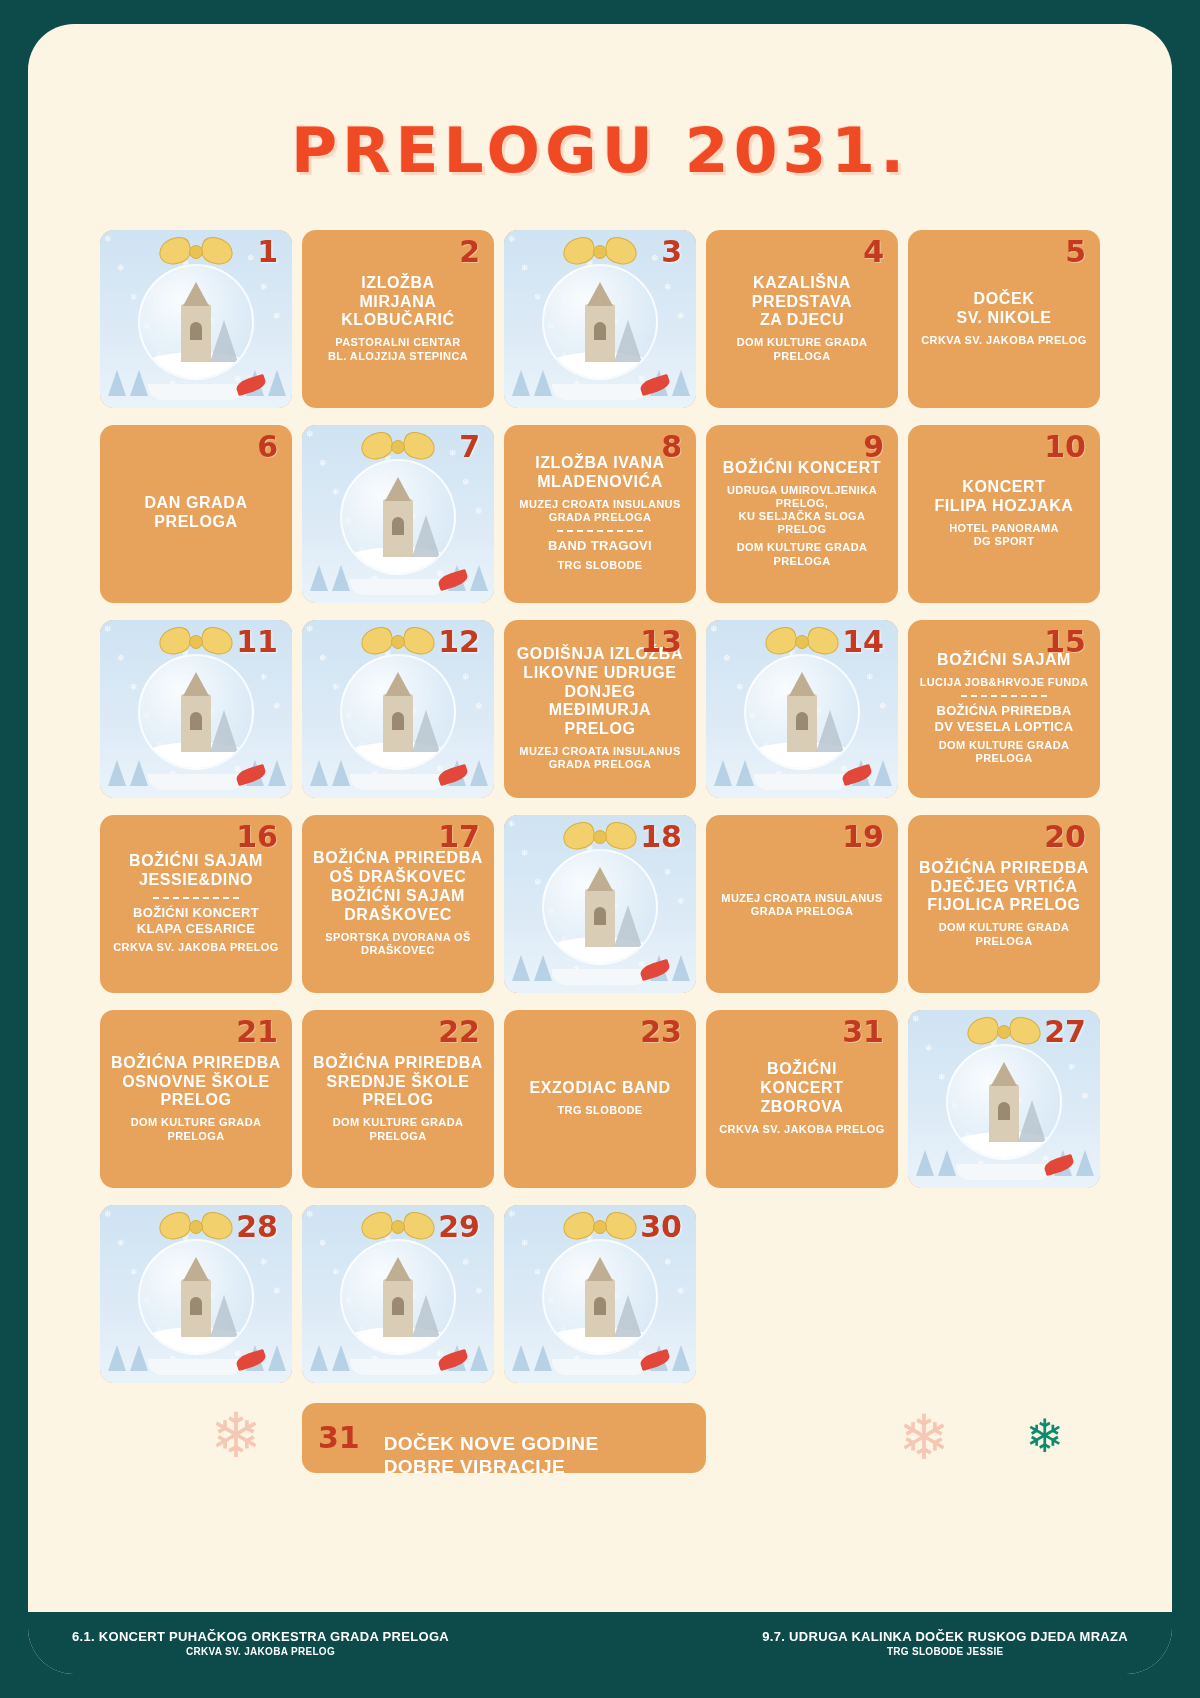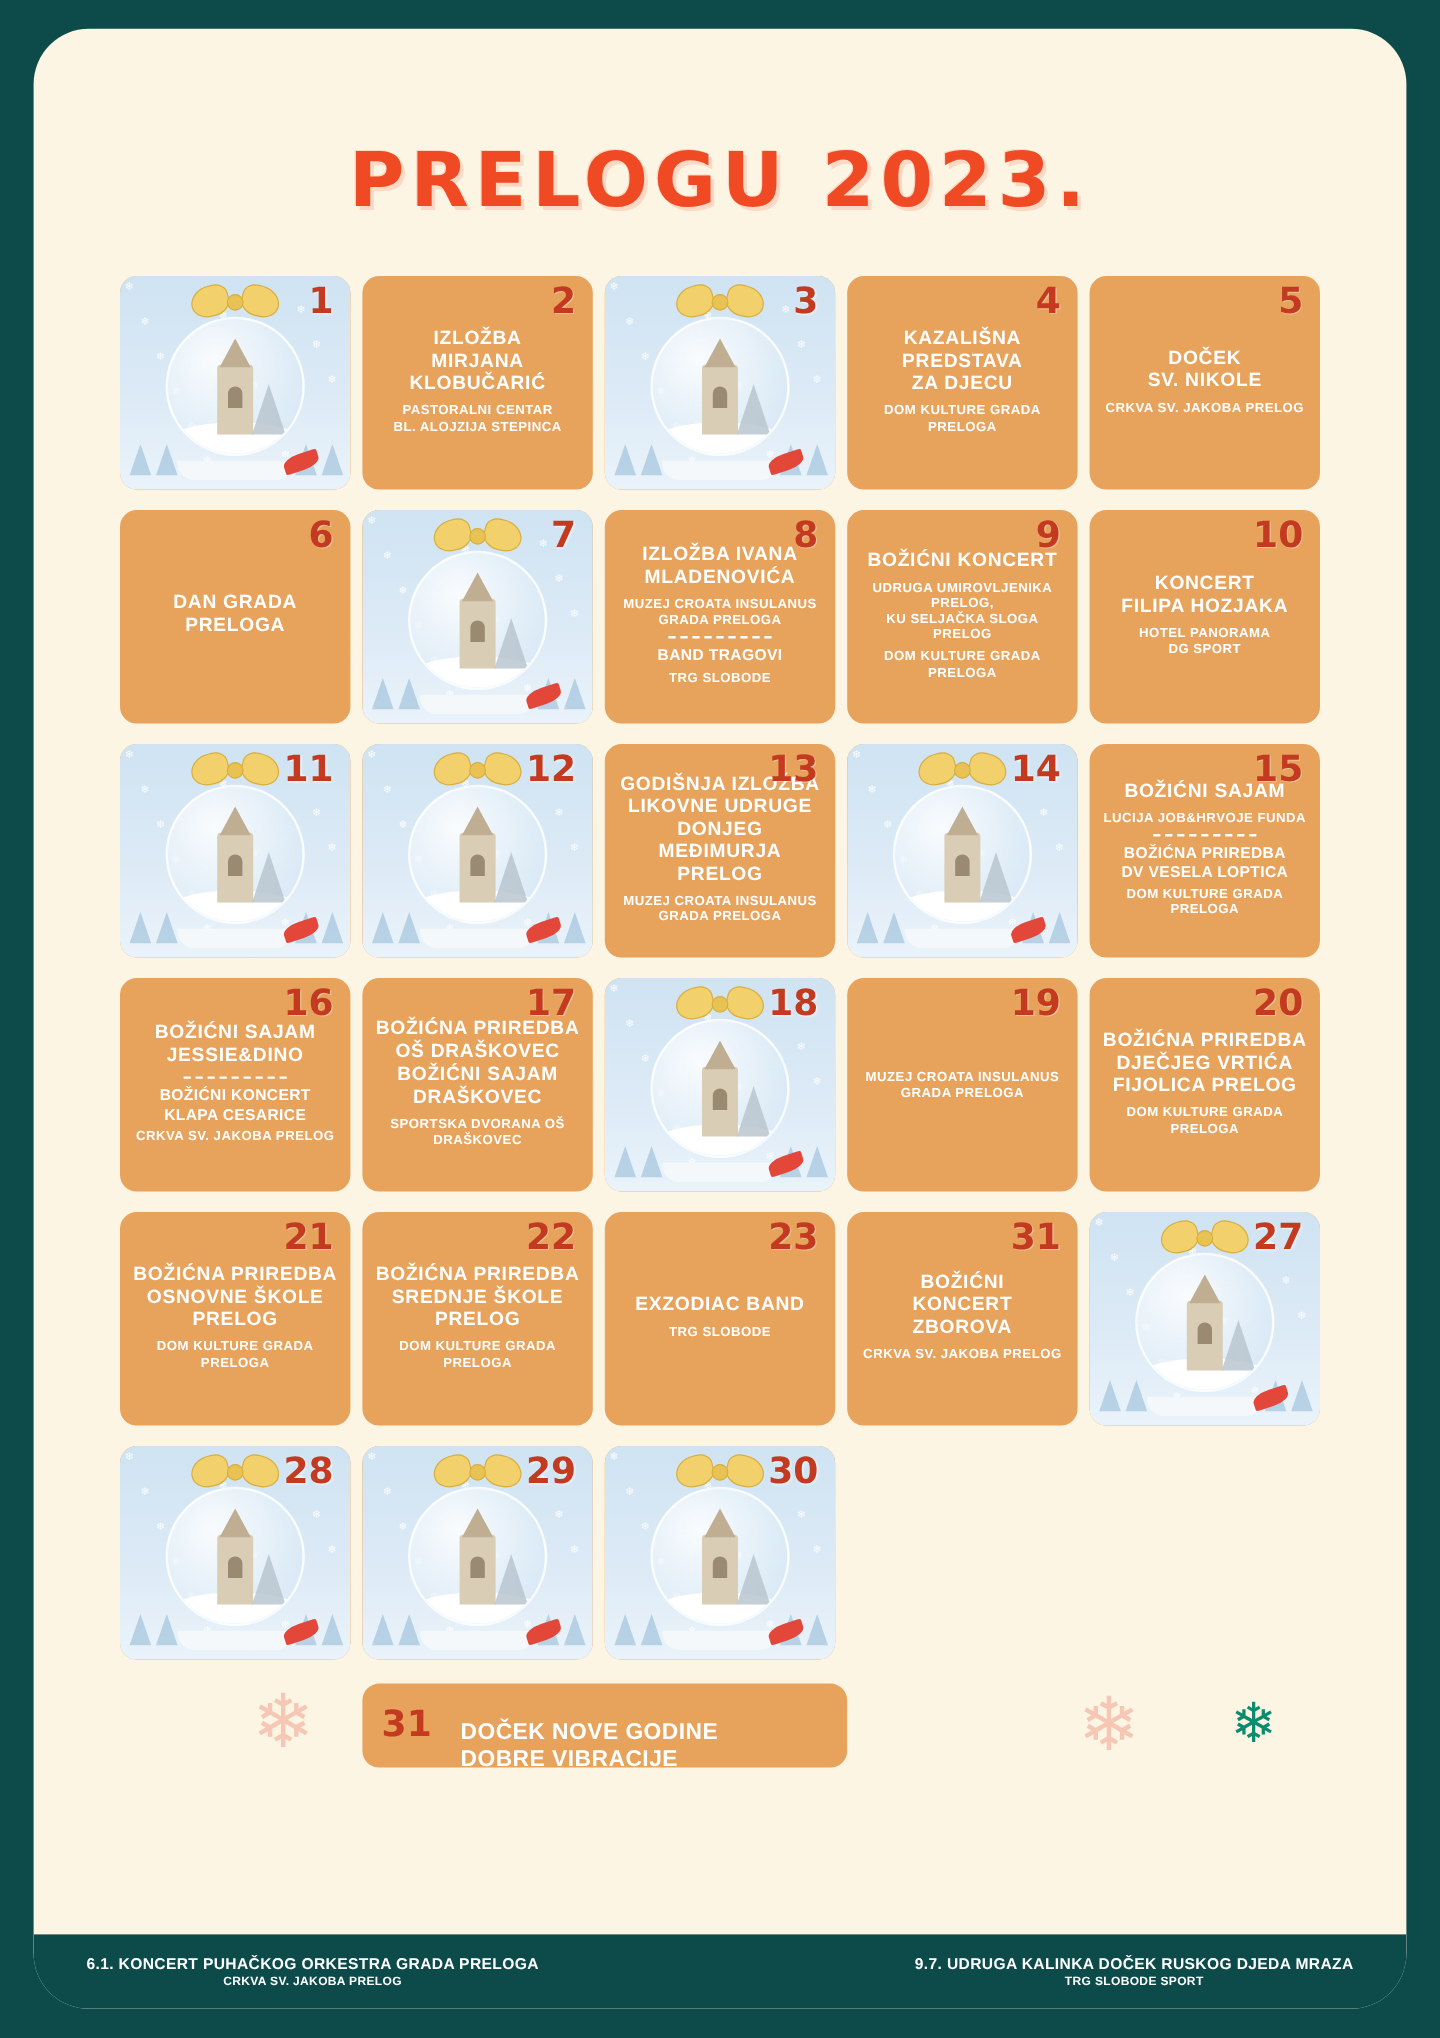--- a/index.html
+++ b/index.html
@@ -264,21 +264,21 @@
   #footer .fcol { text-align: center; }
   #footer .f1 { font-size: 13px; font-weight: bold; letter-spacing: .3px; }
   #footer .f2 { font-size: 10px; font-weight: bold; letter-spacing: .3px; margin-top: 2px; }
 </style>
 </head>
 <body>
 
 <div id="poster">
 
   <div id="title">
-    <div class="line">PRELOGU 2023.</div>
+    <div class="line">PRELOGU 2031.</div>
   </div>
 
   <div id="grid">
       <div class="cell img">
         <div class="globe-wrap">
           <span class="flake" style="left: 4px; top: 4px;">❄</span>
           <span class="flake" style="left: 17px; top: 33px;">❄</span>
           <span class="flake" style="left: 30px; top: 62px;">❄</span>
           <span class="flake" style="left: 43px; top: 91px;">❄</span>
           <span class="flake" style="left: 56px; top: 120px;">❄</span>
@@ -767,17 +767,17 @@
     </div>
   </div>
 
   <div id="footer">
     <div class="fcol">
       <div class="f1">6.1. KONCERT PUHAČKOG ORKESTRA GRADA PRELOGA</div>
       <div class="f2">CRKVA SV. JAKOBA PRELOG</div>
     </div>
     <div class="fcol">
       <div class="f1">9.7. UDRUGA KALINKA DOČEK RUSKOG DJEDA MRAZA</div>
-      <div class="f2">TRG SLOBODE SPORT</div>
+      <div class="f2">TRG SLOBODE JESSIE</div>
     </div>
   </div>
 
 </div>
 
 </body></html>

